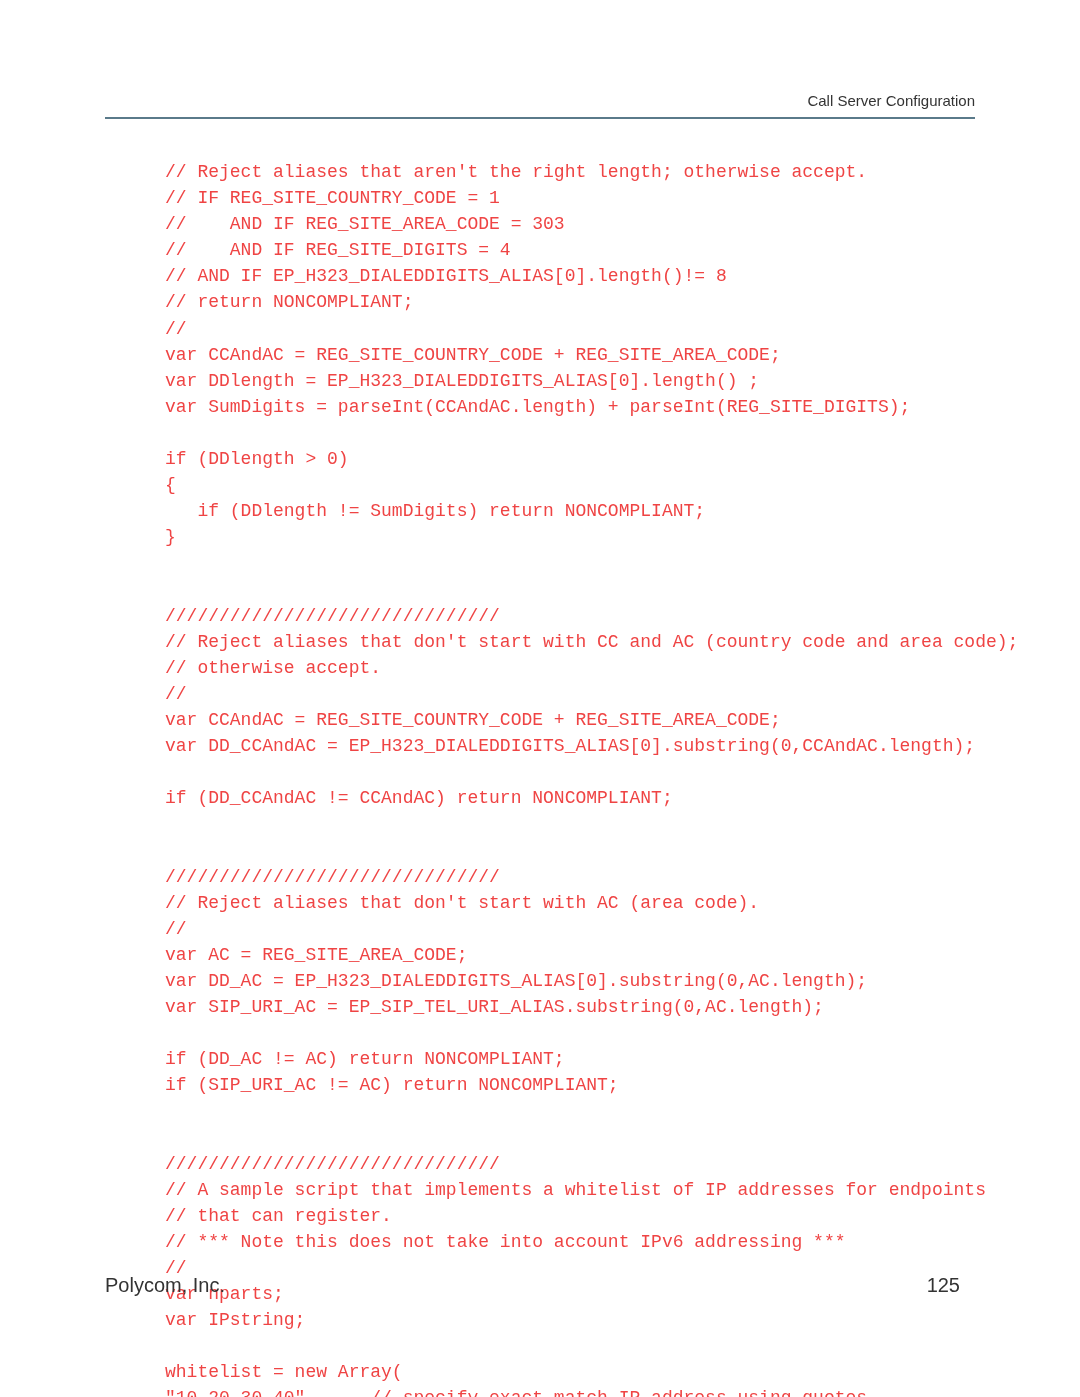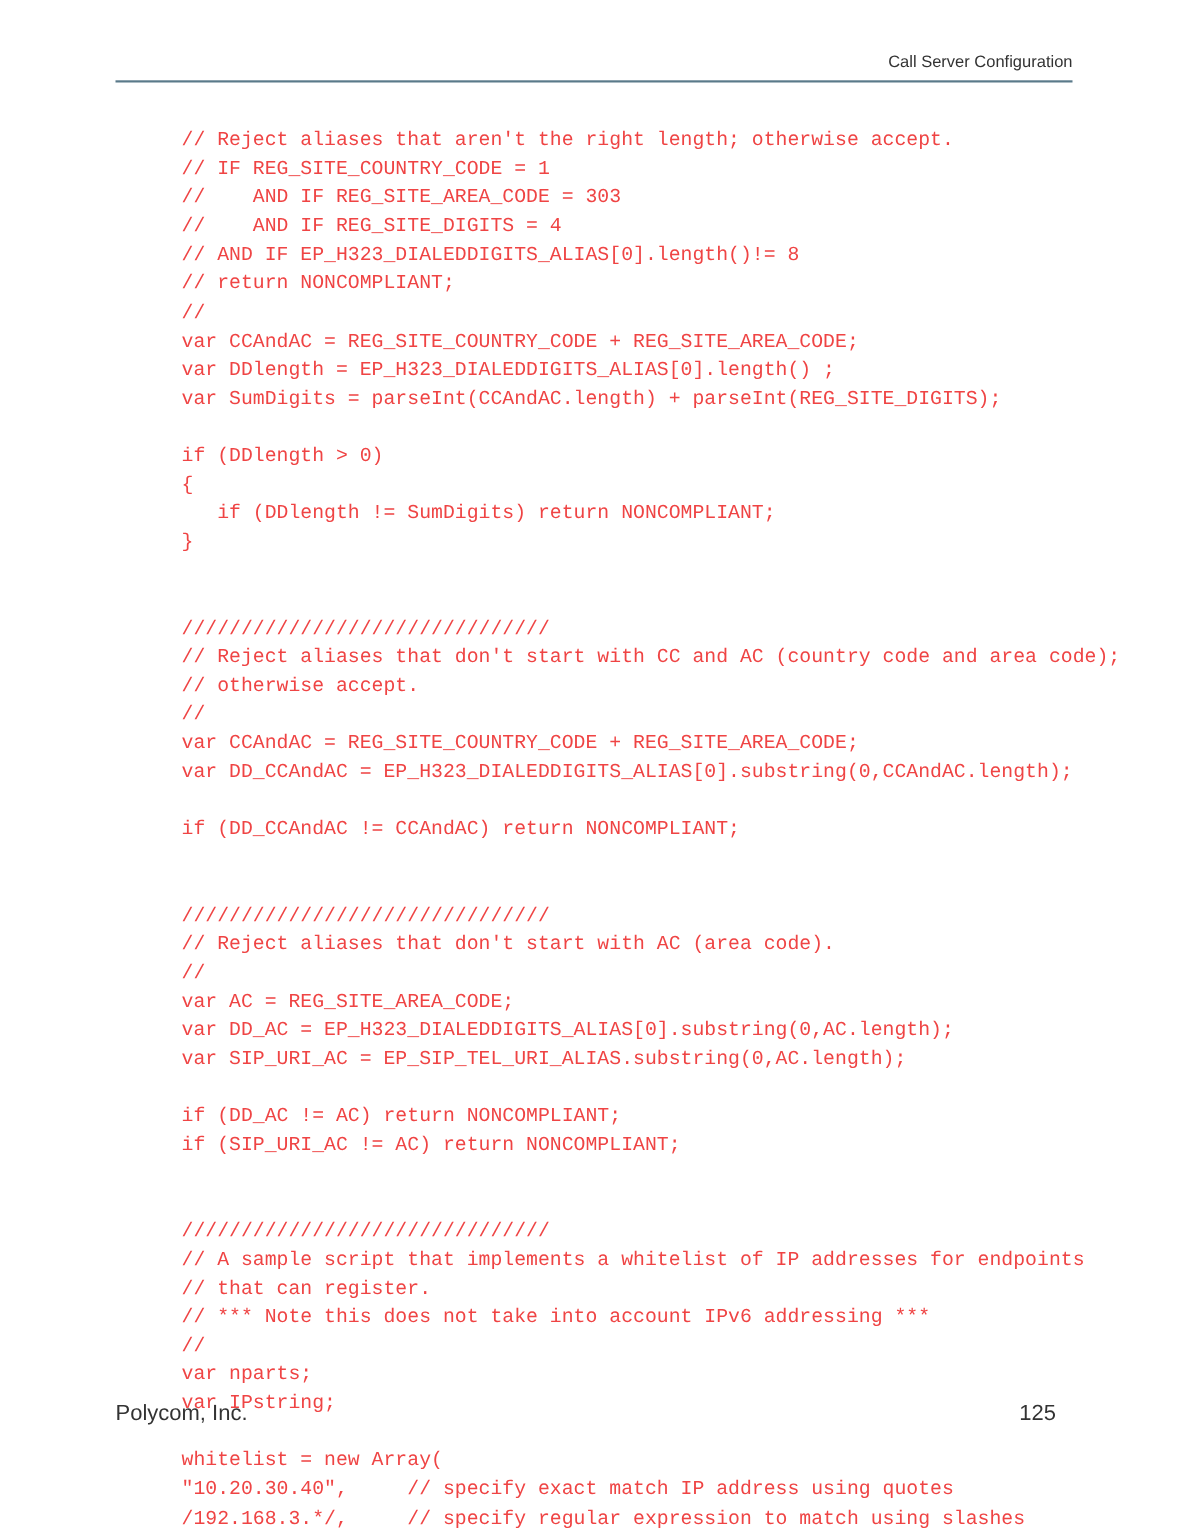--- a/index.html
+++ b/index.html
@@ -4,21 +4,21 @@
   <style>
     * { margin: 0; padding: 0; box-sizing: border-box; }
     body {
       background: #ffffff;
       font-family: Arial, Helvetica, sans-serif;
       width: 1080px;
       height: 1397px;
       position: relative;
     }
     .page {
-      padding: 48px 105px 40px 105px;
+      padding: 92px 105px 40px 105px;
       height: 100%;
       position: relative;
     }
     .header {
       text-align: right;
       font-size: 15px;
       color: #333;
       padding-bottom: 8px;
       border-bottom: 2px solid #5a7a8a;
       margin-bottom: 40px;

